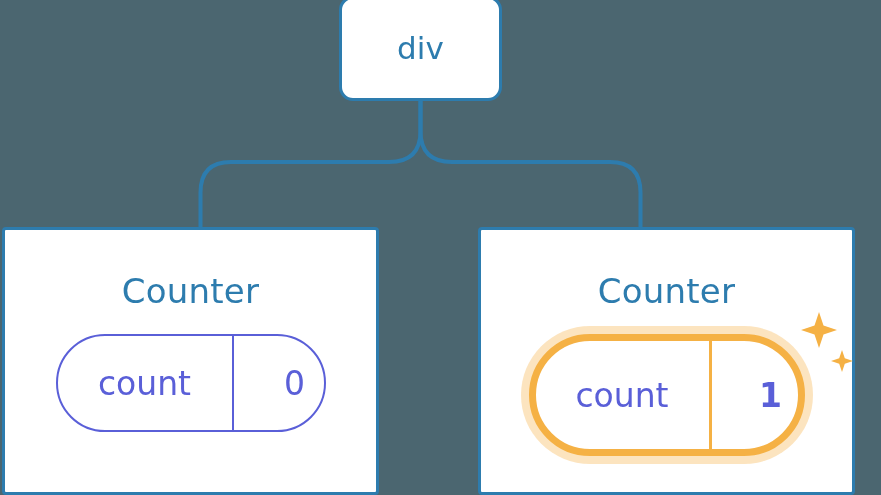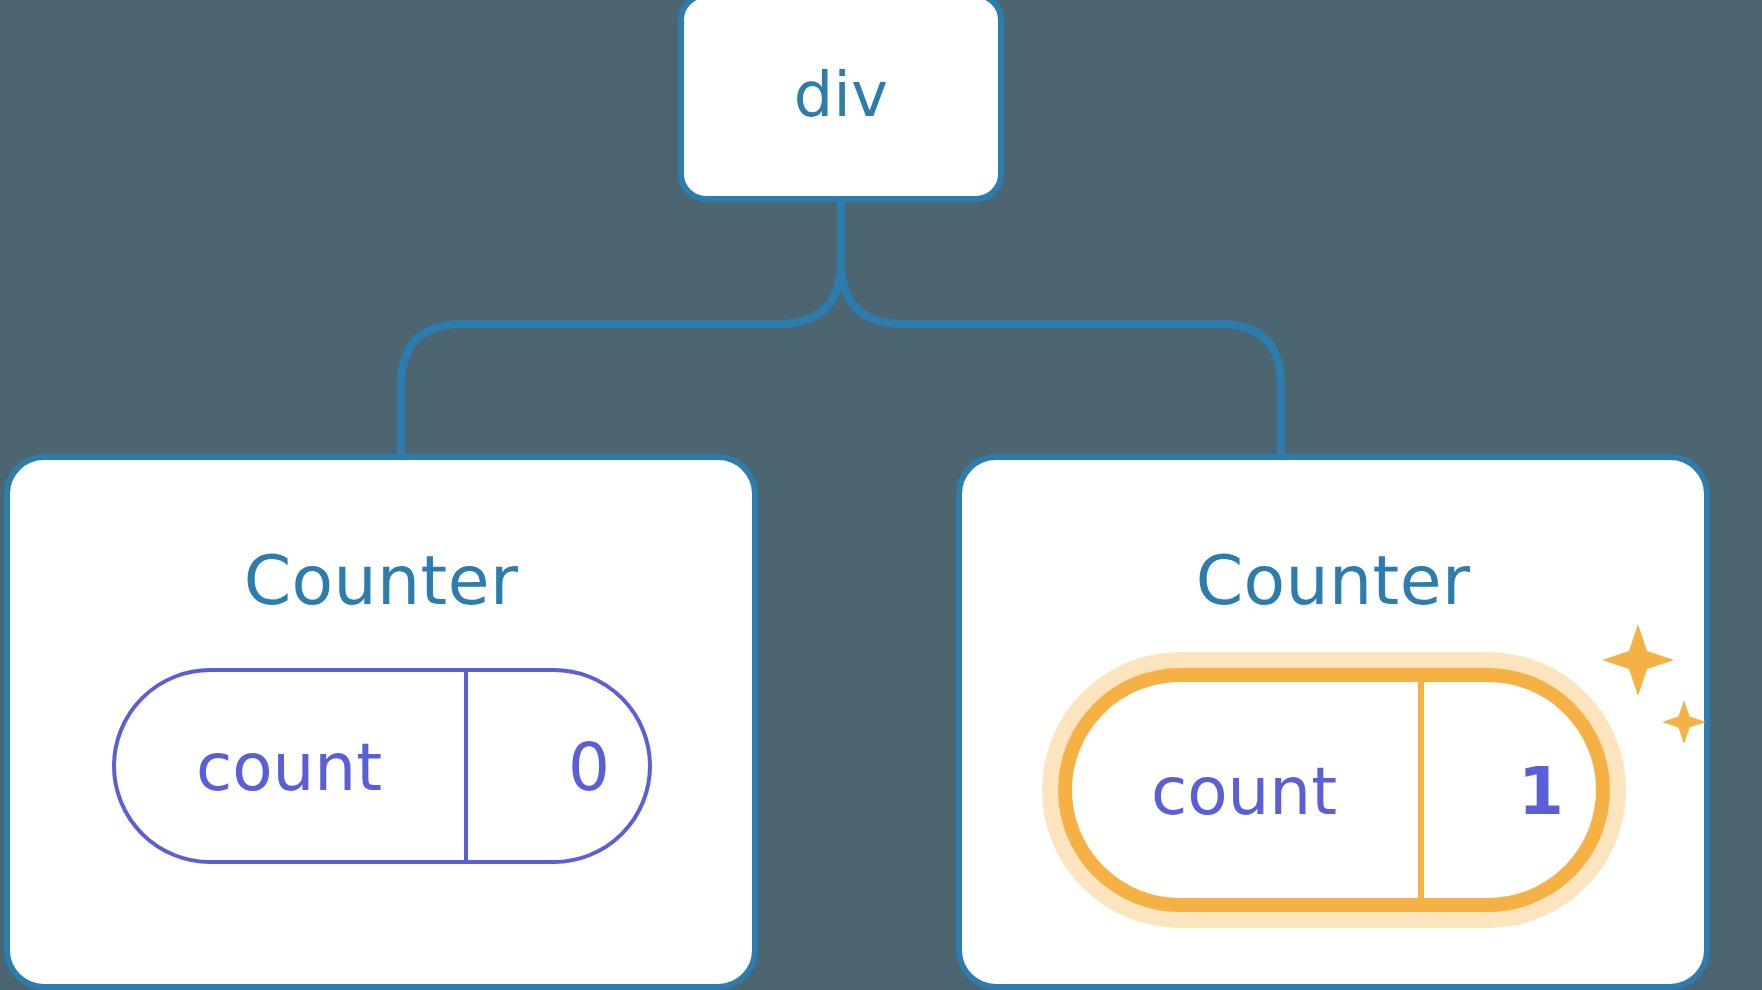--- a/index.html
+++ b/index.html
@@ -58,21 +58,21 @@
     color: #2d7cae;
     font-size: 31px;
     letter-spacing: 0.2px;
     line-height: 1;
   }
 
   .node-child {
     width: 377px;
     height: 268px;
     top: 227px;
-    border-radius: 20px;
+    border-radius: 4px;
     justify-content: flex-start;
     padding-top: 44px;
   }
 
   .node-child-left  { left: 2px; }
   .node-child-right { left: 478px; }
 
   .node-title {
     color: #2d7cae;
     font-size: 34px;

